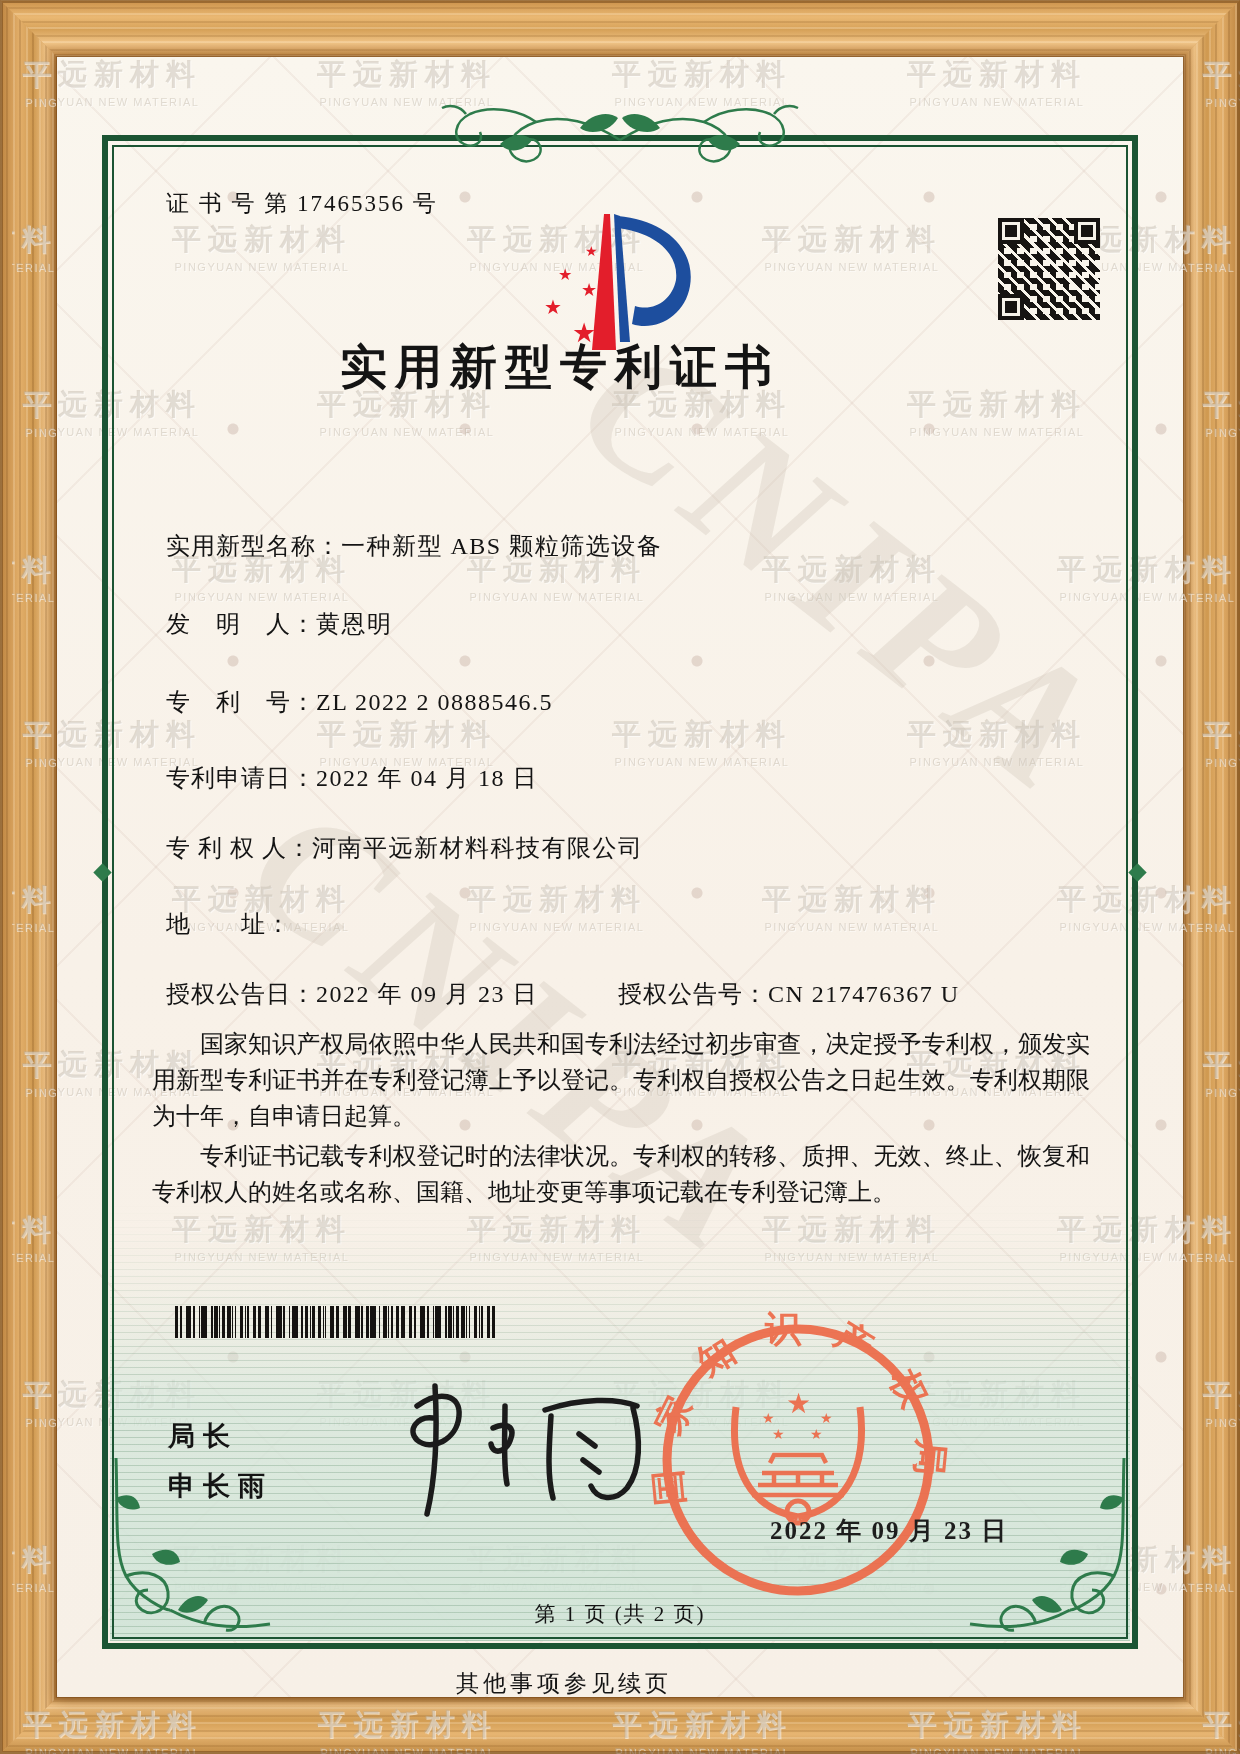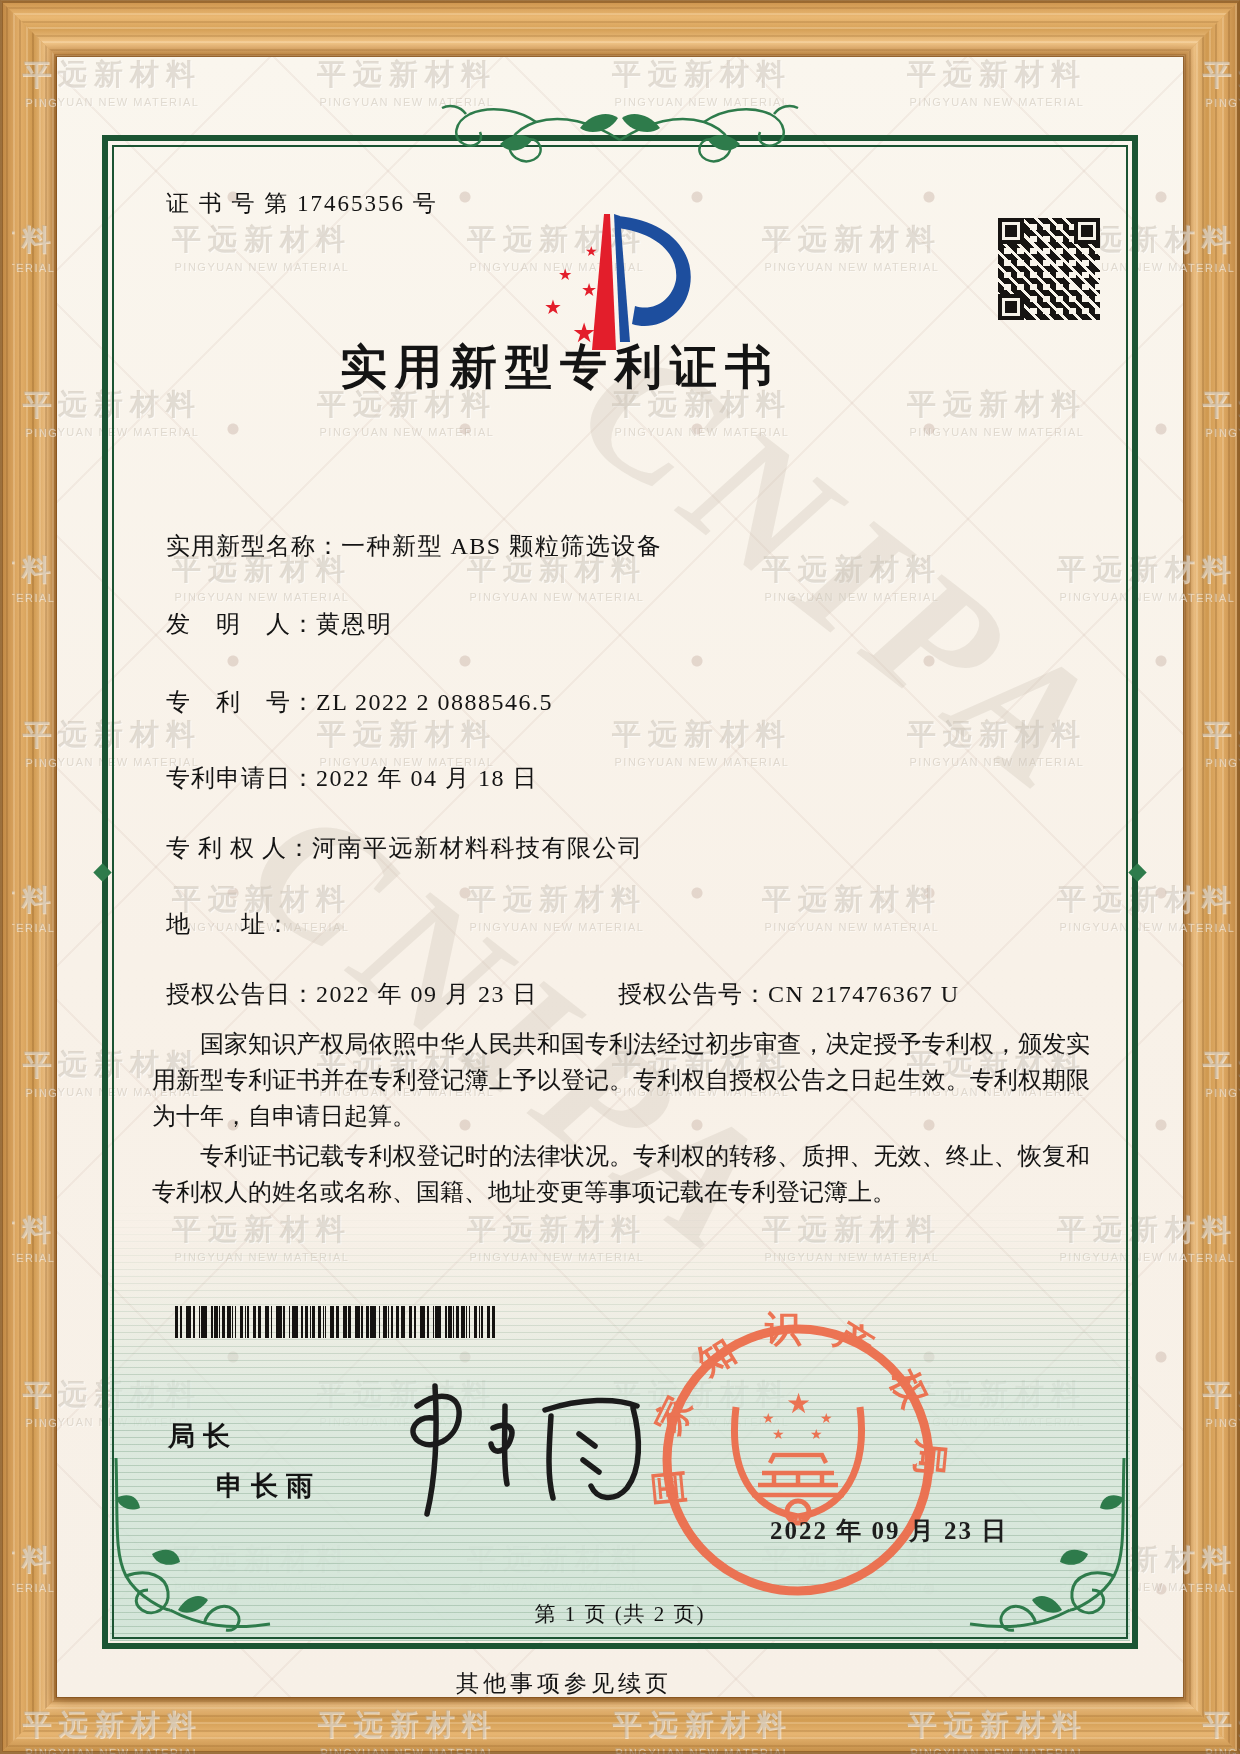--- a/index.html
+++ b/index.html
@@ -426,21 +426,21 @@
       <span>授权公告日：</span><span class="fvalue">2022 年 09 月 23 日</span>
       <span class="pair2"><span>授权公告号：</span><span class="fvalue">CN 217476367 U</span></span>
     </div>
 
     <div class="abs bodyp" style="top:1026px;">国家知识产权局依照中华人民共和国专利法经过初步审查，决定授予专利权，颁发实用新型专利证书并在专利登记簿上予以登记。专利权自授权公告之日起生效。专利权期限为十年，自申请日起算。</div>
     <div class="abs bodyp" style="top:1138px;">专利证书记载专利权登记时的法律状况。专利权的转移、质押、无效、终止、恢复和专利权人的姓名或名称、国籍、地址变更等事项记载在专利登记簿上。</div>
 
     <div class="abs barcode"></div>
 
     <div class="abs director" style="left:168px;top:1418px;">局长</div>
-    <div class="abs director" style="left:168px;top:1468px;margin-left:48px;">申长雨</div>
+    <div class="abs director" style="left:168px;top:1468px;">申长雨</div>
 
     <svg class="abs" style="left:365px;top:1372px;" width="290" height="150" viewBox="0 0 290 150">
       <g fill="none" stroke="#1b1b1b" stroke-width="5.5" stroke-linecap="round">
         <path d="M52,34 C74,18 96,22 94,44 C92,68 66,80 52,68 C42,58 52,44 68,46"></path>
         <path d="M70,14 C72,50 72,100 62,142"></path>
         <path d="M128,56 C140,50 150,54 146,66 C142,80 128,84 126,72"></path>
         <path d="M140,34 C140,64 138,92 142,112"></path>
         <path d="M180,38 C216,26 252,26 272,34"></path>
         <path d="M186,44 C184,76 182,104 188,126"></path>
         <path d="M268,36 C276,66 276,98 262,116 C250,130 232,128 226,114"></path>

